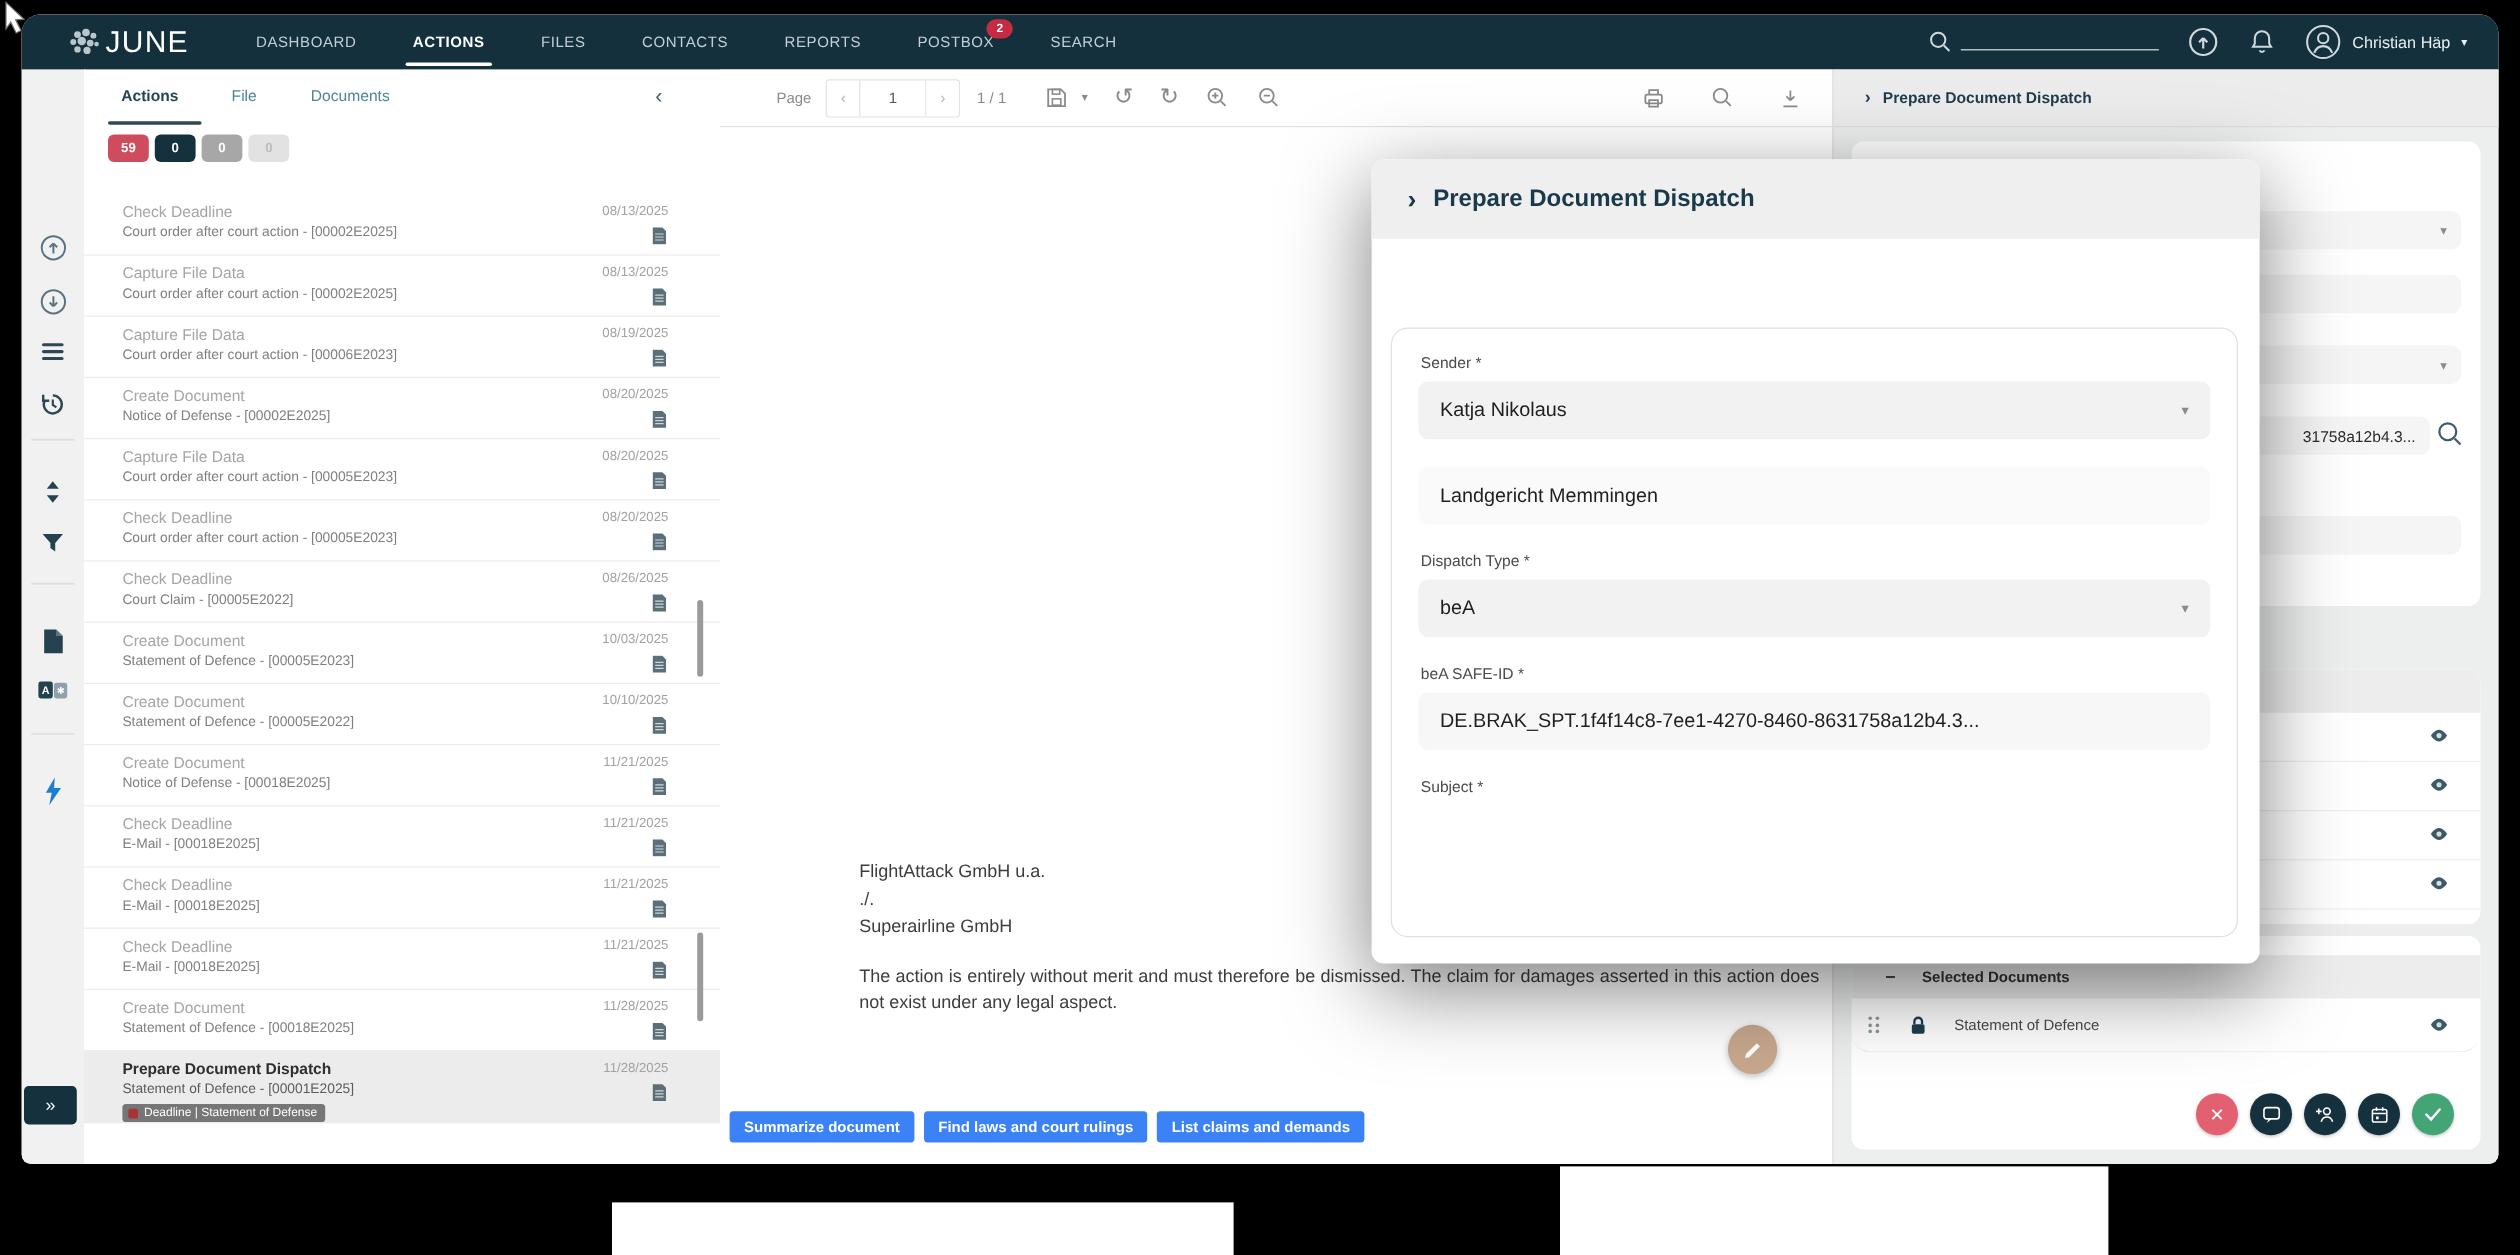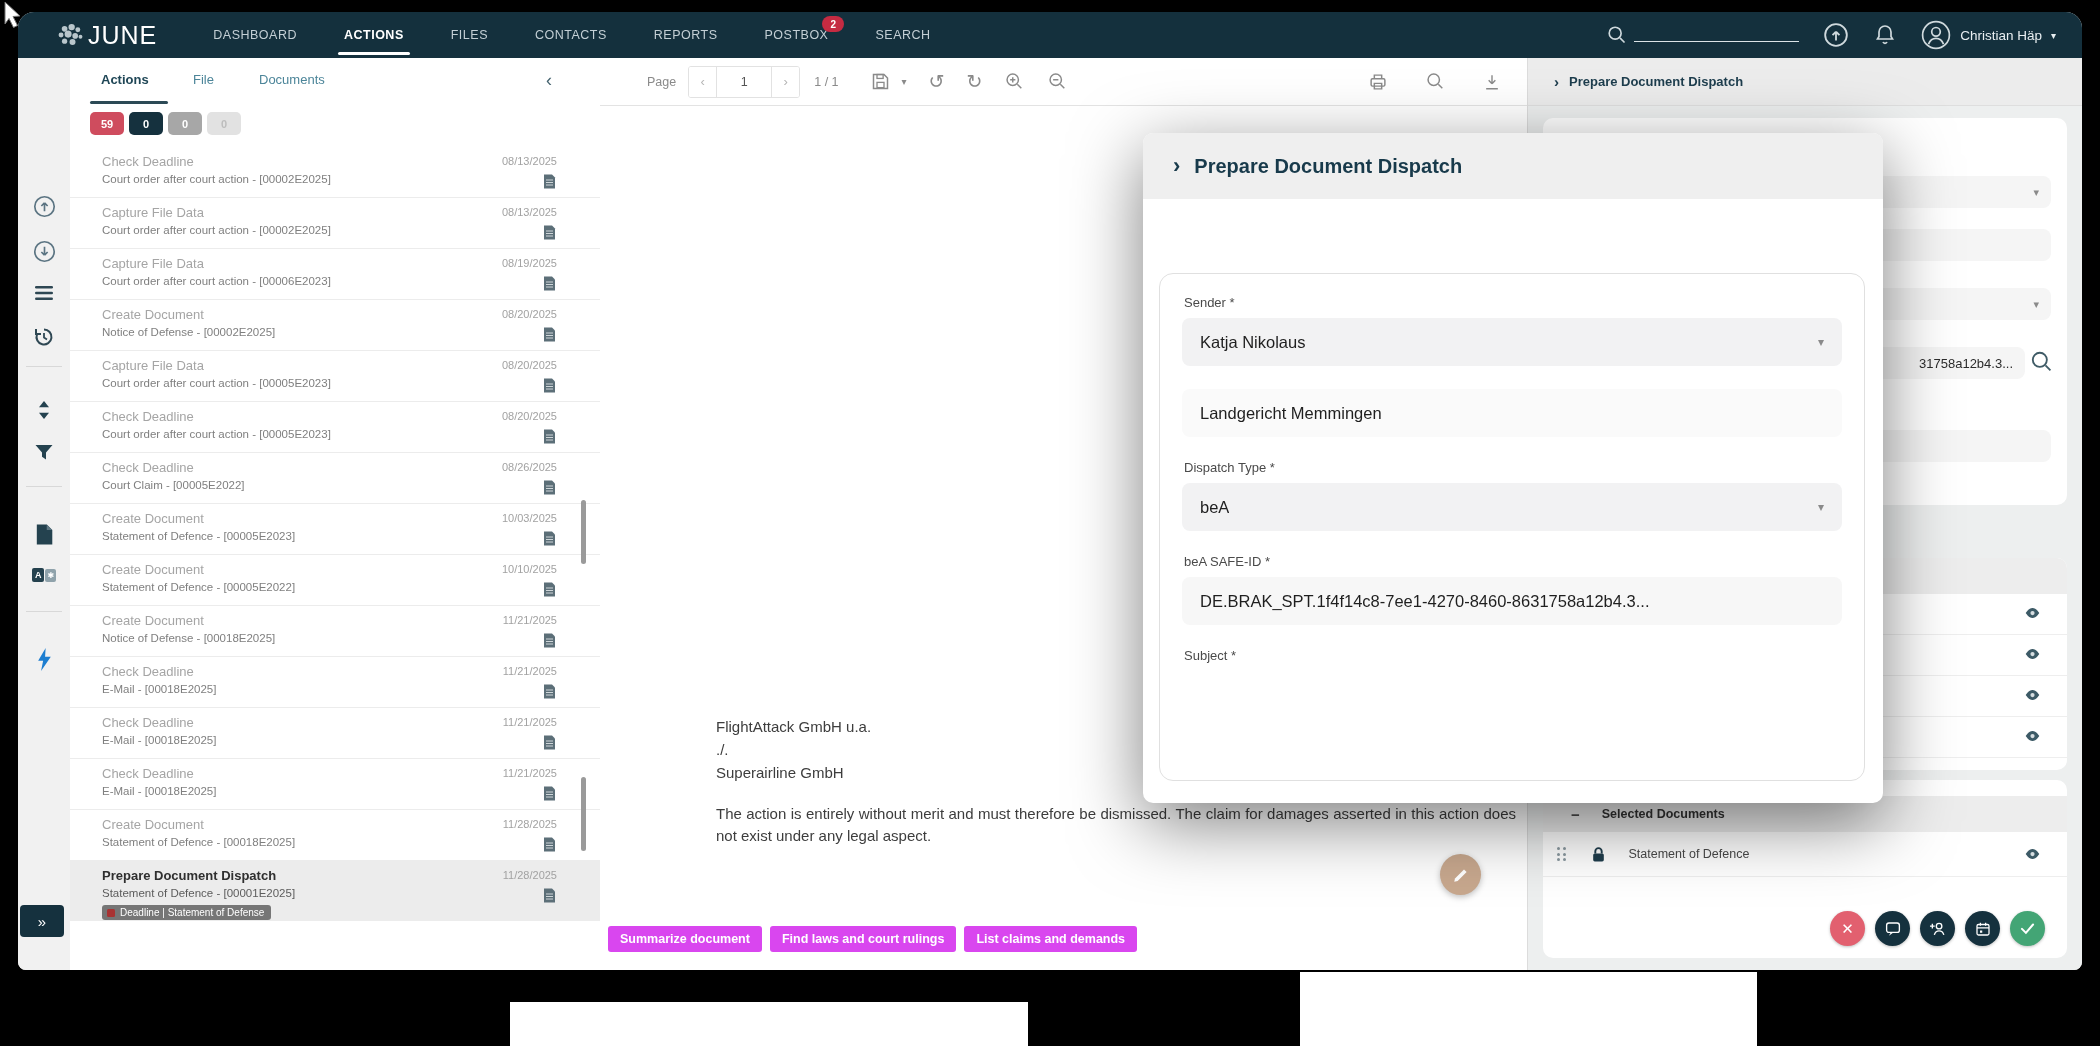--- a/index.html
+++ b/index.html
@@ -42,21 +42,21 @@
   
   .panel{position:absolute;left:52px;top:46px;width:530px;height:912px;background:#fff;}
   .tabs{position:absolute;left:0;top:0;width:100%;height:48px;}
   .tab{position:absolute;top:14px;font-size:13px;color:#4c8599;cursor:pointer;}
   .tab.active{color:#1f4656;font-weight:700;}
   .tab-underline{position:absolute;left:20px;top:43px;width:78px;height:3px;background:#2c4a56;border-radius:2px;}
   .panel-collapse{position:absolute;right:48px;top:12px;font-size:18px;color:#44626e;cursor:pointer;}
   .badges{position:absolute;left:20px;top:54px;display:flex;gap:5px;}
   .count-badge{min-width:34px;height:23px;border-radius:5px;font-size:11px;font-weight:700;
                display:flex;align-items:center;justify-content:center;cursor:pointer;}
-  .list{position:absolute;left:0;top:89px;width:530px;height:825px;overflow:hidden;}
+  .list{position:absolute;left:0;top:104px;width:530px;height:825px;overflow:hidden;}
   .action-item{position:relative;height:51px;border-bottom:1px solid #ececec;cursor:pointer;box-sizing:border-box;}
   .ai-title{position:absolute;left:32px;top:7px;font-size:13px;color:#a5a5a5;white-space:nowrap;}
   .ai-sub{position:absolute;left:32px;top:26px;font-size:11.5px;color:#7f7f7f;white-space:nowrap;}
   .ai-date{position:absolute;right:43px;top:8px;font-size:11px;color:#a2a2a2;}
   .ai-doc{position:absolute;right:44px;top:27px;}
   .action-item.selected{background:#ececec;height:60px;}
   .action-item.selected .ai-title{color:#2f2f2f;font-weight:700;}
   .action-item.selected .ai-sub{color:#5c5c5c;}
   .ai-tag{position:absolute;left:32px;top:44px;height:15px;background:#767676;border-radius:3px;
           display:flex;align-items:center;gap:5px;padding:0 7px 0 5px;}
@@ -75,21 +75,21 @@
   .pg-val{width:54px;height:30px;display:flex;align-items:center;justify-content:center;font-size:12.5px;color:#555;
           border-left:1px solid #e2e2e2;border-right:1px solid #e2e2e2;}
   .pg-total{font-size:12.5px;color:#8a8a8a;margin:0 20px 0 14px;}
   .vt-ic{margin:0 11px;color:#8a8a8a;cursor:pointer;display:flex;align-items:center;}
   .vt-rot{font-size:19px;color:#8a8a8a;}
   .vt-right{margin-left:auto;display:flex;align-items:center;gap:14px;padding-right:14px;}
   .doc-body{position:absolute;left:116px;top:660px;width:800px;color:#3d3d3d;font-size:15px;}
   .doc-line{margin-bottom:6px;}
   .doc-p{margin-top:22px;text-align:justify;line-height:1.45;}
   .chips{position:absolute;left:8px;bottom:18px;display:flex;gap:8px;}
-  .chip{background:#d946ef;color:#fff;border:none;border-radius:3px;height:26px;padding:0 12px;
+  .chip{background:#3b82f6;color:#fff;border:none;border-radius:3px;height:26px;padding:0 12px;
         font-size:12.5px;font-weight:600;font-family:inherit;cursor:pointer;white-space:nowrap;}
   .pencil-fab{position:absolute;left:840px;top:796px;width:41px;height:41px;border-radius:50%;background:#c8a88e;
               display:flex;align-items:center;justify-content:center;cursor:pointer;box-shadow:0 2px 6px rgba(0,0,0,.25);}
 
   
   .side{position:absolute;left:1509px;top:46px;width:555px;height:912px;background:#edefef;border-left:1px solid #dcdcdc;}
   .side-head{position:absolute;left:0;top:0;width:100%;height:48px;background:#ececec;border-bottom:1px solid #dedede;
              display:flex;align-items:center;gap:10px;padding-left:26px;box-sizing:border-box;}
   .side-head .chev{color:#1d3d4d;font-size:15px;font-weight:700;}
   .side-head .t{color:#1d3d4d;font-size:13px;font-weight:700;}
@@ -99,21 +99,21 @@
   .frag-caret{color:#8a8a8a;font-size:11px;}
   .frag-text{font-size:13px;color:#2c2c2c;white-space:nowrap;overflow:hidden;}
   .t-header{height:36px;background:#ededed;border-radius:10px 10px 0 0;}
   .t-row{height:40px;border-bottom:1px solid #eee;position:relative;cursor:pointer;}
   .t-eye{position:absolute;right:26px;top:13px;}
   .sd-header{position:absolute;left:0;top:16px;width:100%;height:36px;background:#ededed;
              display:flex;align-items:center;gap:22px;padding-left:28px;box-sizing:border-box;}
   .sd-minus{color:#444;font-size:15px;font-weight:700;cursor:pointer;}
   .sd-title{color:#333;font-size:12.5px;font-weight:700;}
   .sd-row{position:absolute;left:0;top:52px;width:100%;height:44px;border-bottom:1px solid #eee;
-          display:flex;align-items:center;cursor:pointer;}
+          display:flex;align-items:center;cursor:pointer;border-radius:16px;}
   .drag-dots{display:grid;grid-template-columns:3px 3px;gap:2.5px;margin-left:14px;}
   .drag-dots i{width:3px;height:3px;background:#8b99a0;border-radius:50%;}
   .sd-name{color:#4a4a4a;font-size:12.5px;margin-left:22px;}
   .sd-eye{margin-left:auto;margin-right:26px;}
   .fab-row{position:absolute;right:22px;bottom:12px;display:flex;gap:10px;}
   .fab{width:35px;height:35px;border-radius:50%;display:flex;align-items:center;justify-content:center;
        cursor:pointer;box-shadow:0 1px 3px rgba(0,0,0,.25);}
   .fab.red{background:#e2606f;color:#fff;font-size:15px;font-weight:700;}
   .fab.navy{background:#15313e;}
   .fab.green{background:#43a575;}

